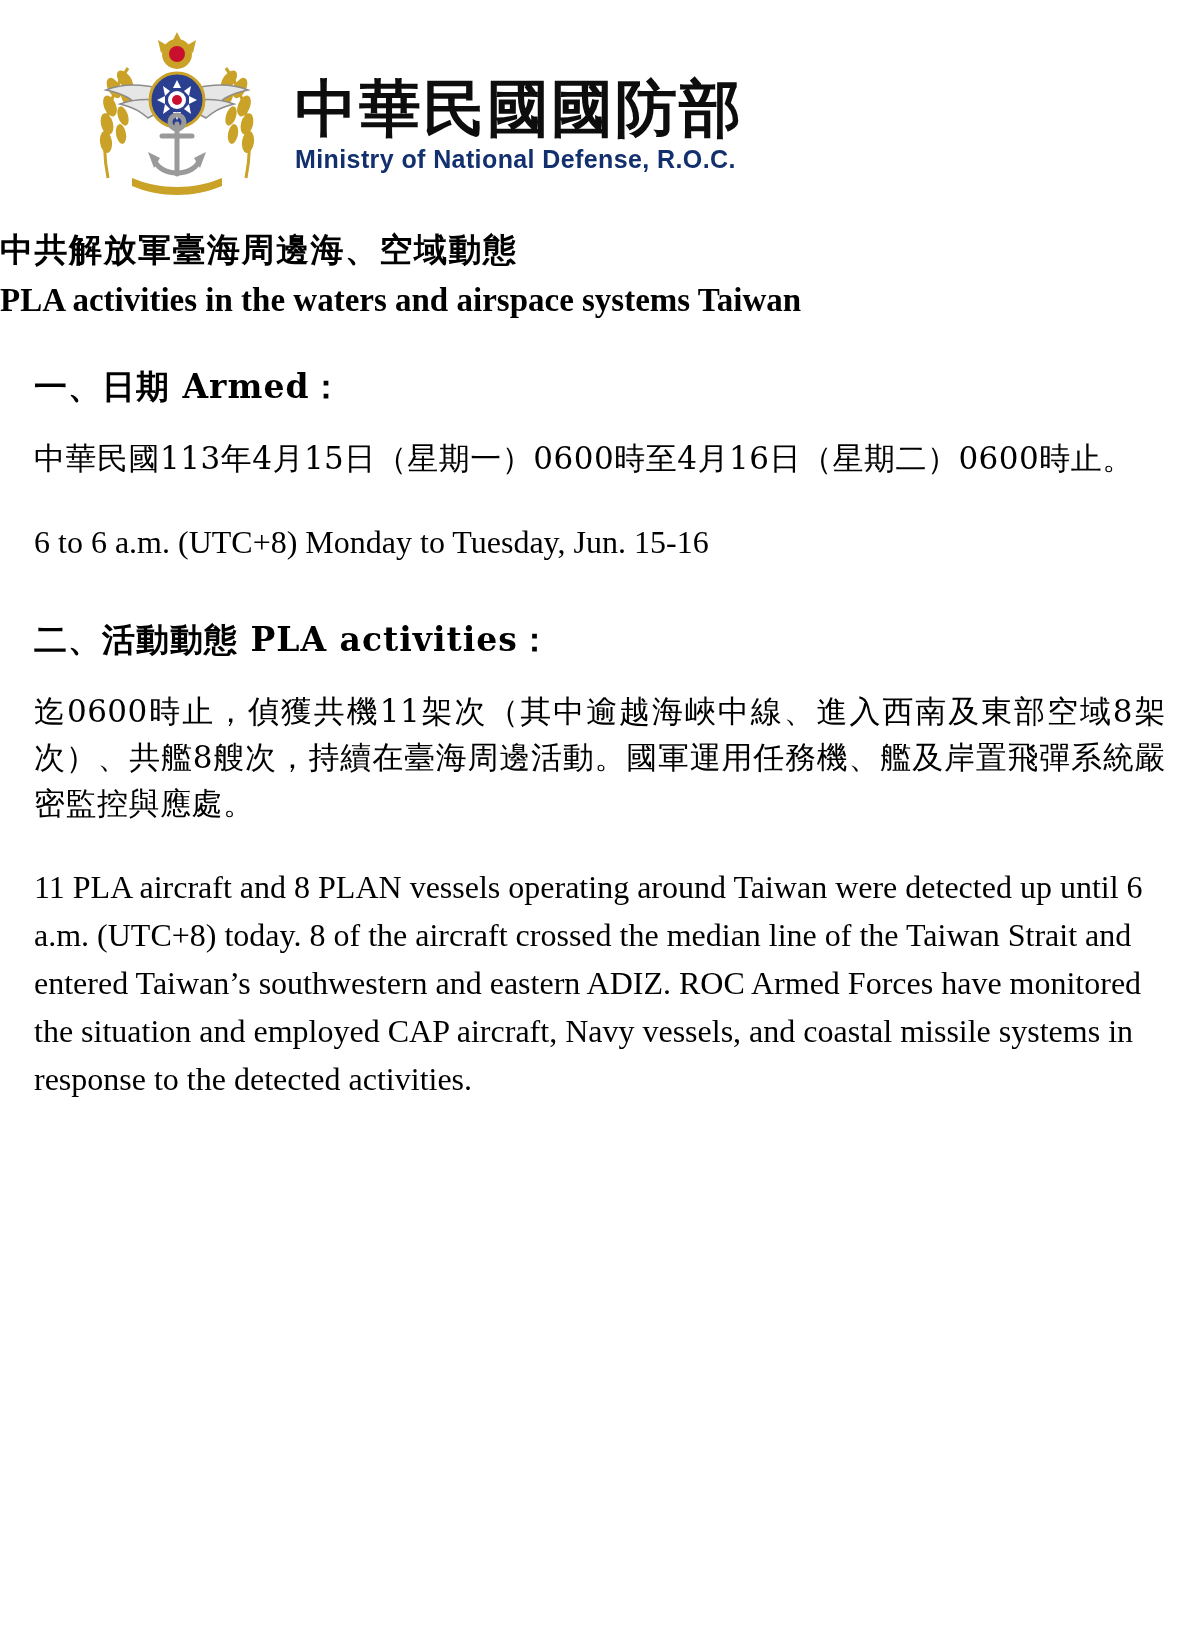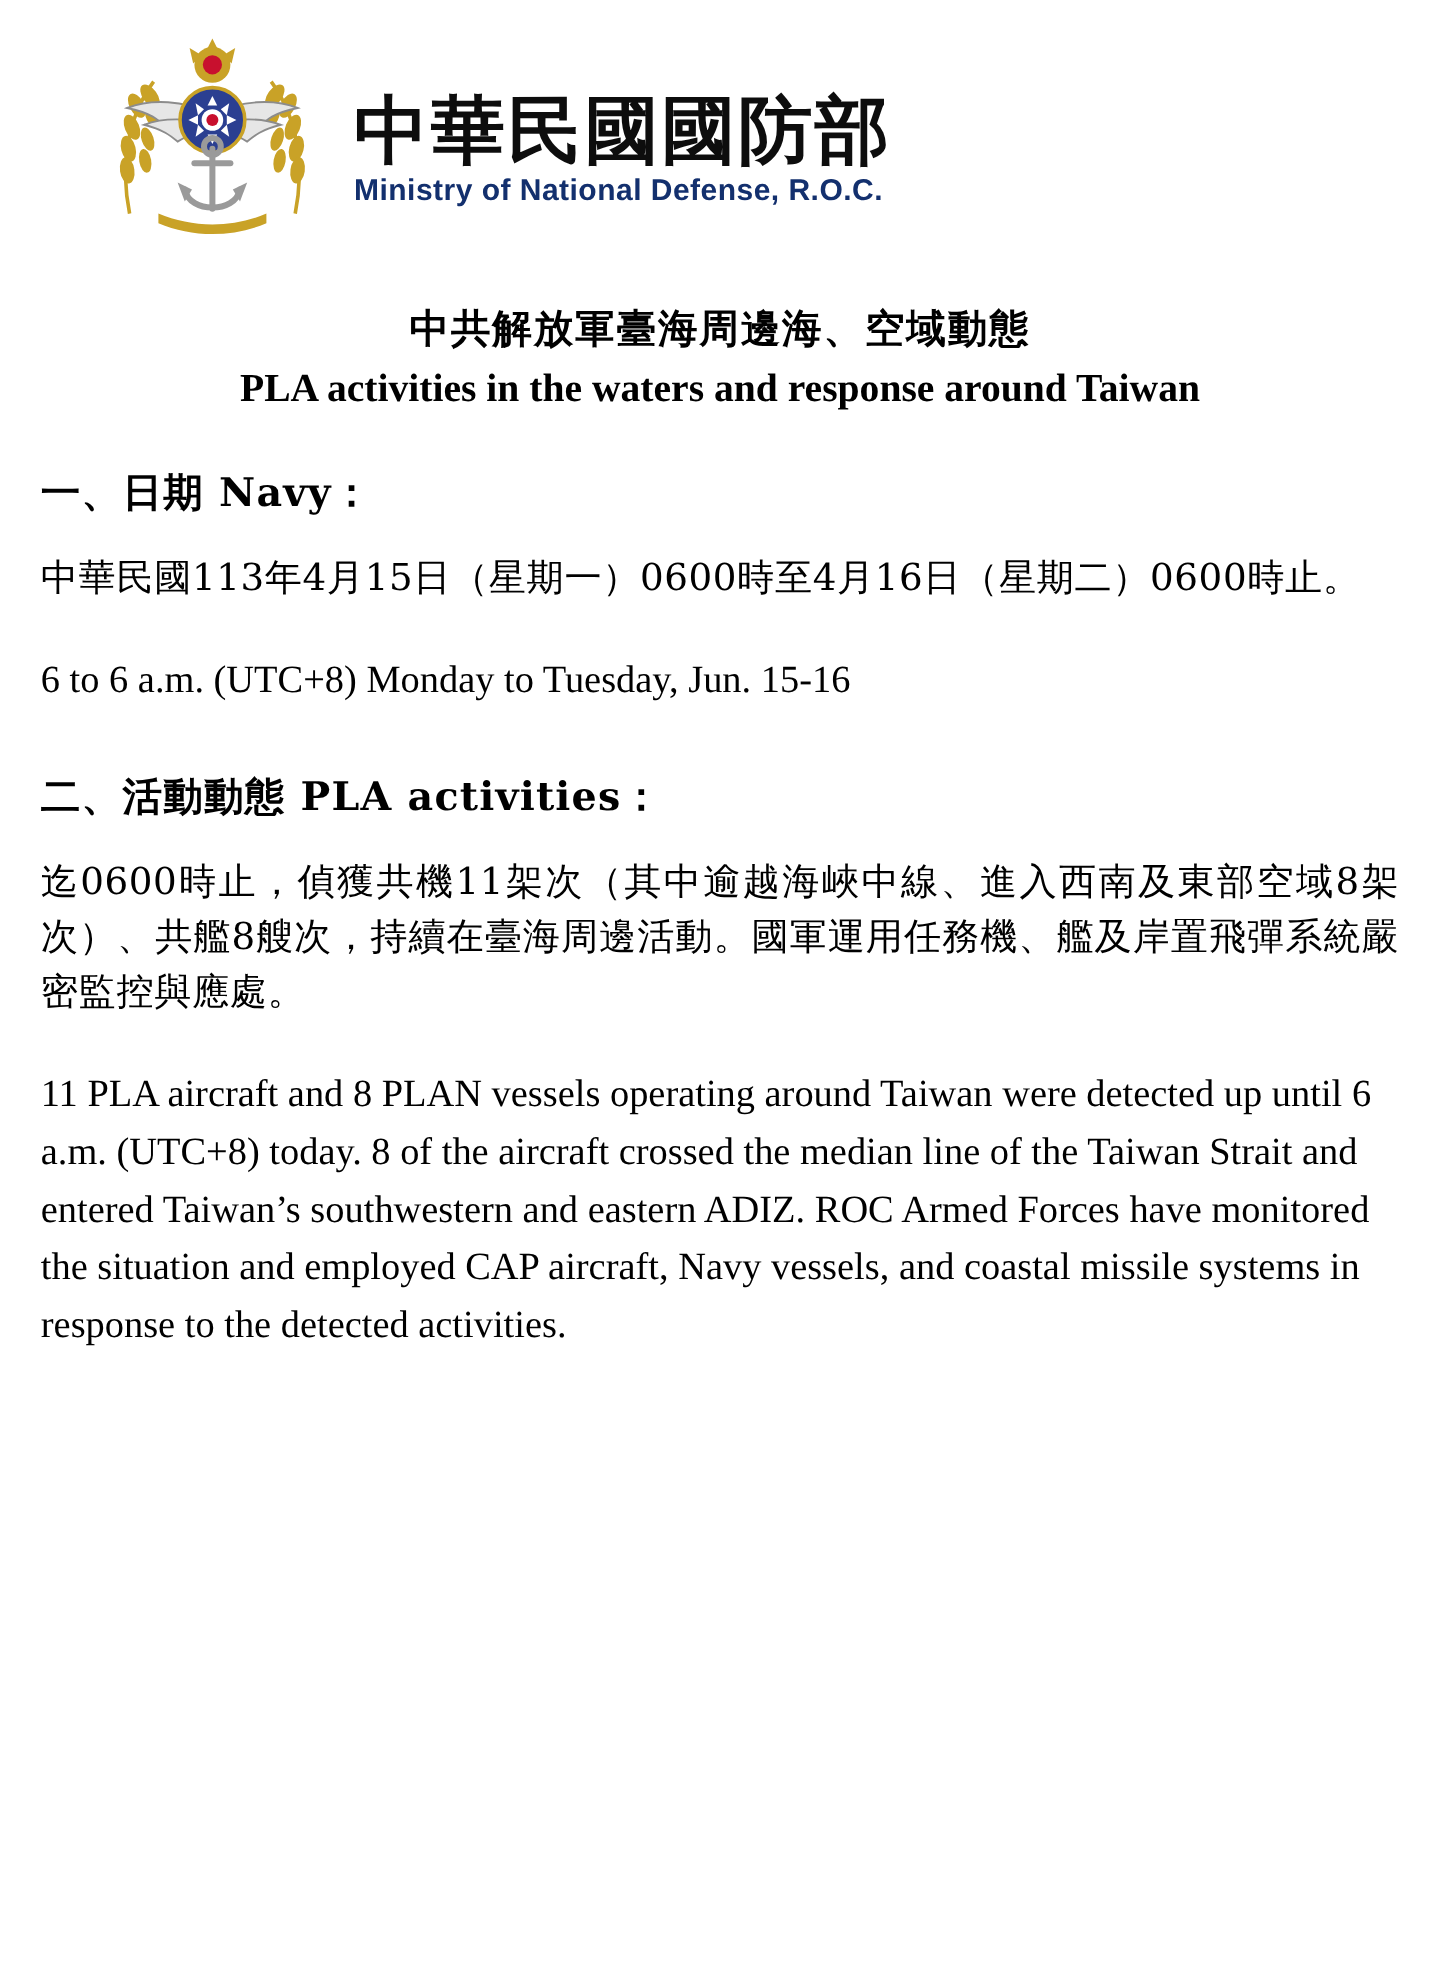--- a/index.html
+++ b/index.html
@@ -61,22 +61,22 @@
     margin: 32px 70px 0 0;
     text-align: left;
     padding-left: 560px;
     font-size: 31px;
     line-height: 1.45;
   }
   .release div { white-space: nowrap; }
 
   
   .title-block {
-    margin-top: 76px;
-    text-align: center;
+    margin-top: 52px;
+    text-align: left;
   }
   .title-zh {
     font-family: "DejaVu Serif", "Liberation Serif", serif;
     font-size: 33px;
     font-weight: 700;
     letter-spacing: 1.5px;
     line-height: 1.4;
   }
   .title-en {
     font-family: "Liberation Serif", serif;
@@ -196,27 +196,27 @@
 
     <div class="ministry-names">
       <div class="ministry-zh">中華民國國防部</div>
       <div class="ministry-en">Ministry of National Defense, R.O.C.</div>
     </div>
   </div>
 
 
   <div class="title-block">
     <div class="title-zh">中共解放軍臺海周邊海、空域動態</div>
-    <div class="title-en">PLA activities in the waters and response around Taiwan</div>
+    <div class="title-en">PLA activities in the waters and airspace systems Taiwan</div>
   </div>
 
   <div class="body">
 
     <div>
-      <div class="section-heading">一、日期 Navy：</div>
+      <div class="section-heading">一、日期 Armed：</div>
       <p class="para-zh">中華民國113年4月15日（星期一）0600時至4月16日（星期二）0600時止。</p>
       <div class="spacer-sm"></div>
       <p class="para-en">6 to 6 a.m. (UTC+8) Monday to Tuesday, Jun. 15-16</p>
     </div>
 
     <div class="spacer-md"></div>
 
     <div>
       <div class="section-heading">二、活動動態 PLA activities：</div>
       <p class="para-zh">迄0600時止，偵獲共機11架次（其中逾越海峽中線、進入西南及東部空域8架次）、共艦8艘次，持續在臺海周邊活動。國軍運用任務機、艦及岸置飛彈系統嚴密監控與應處。</p>

